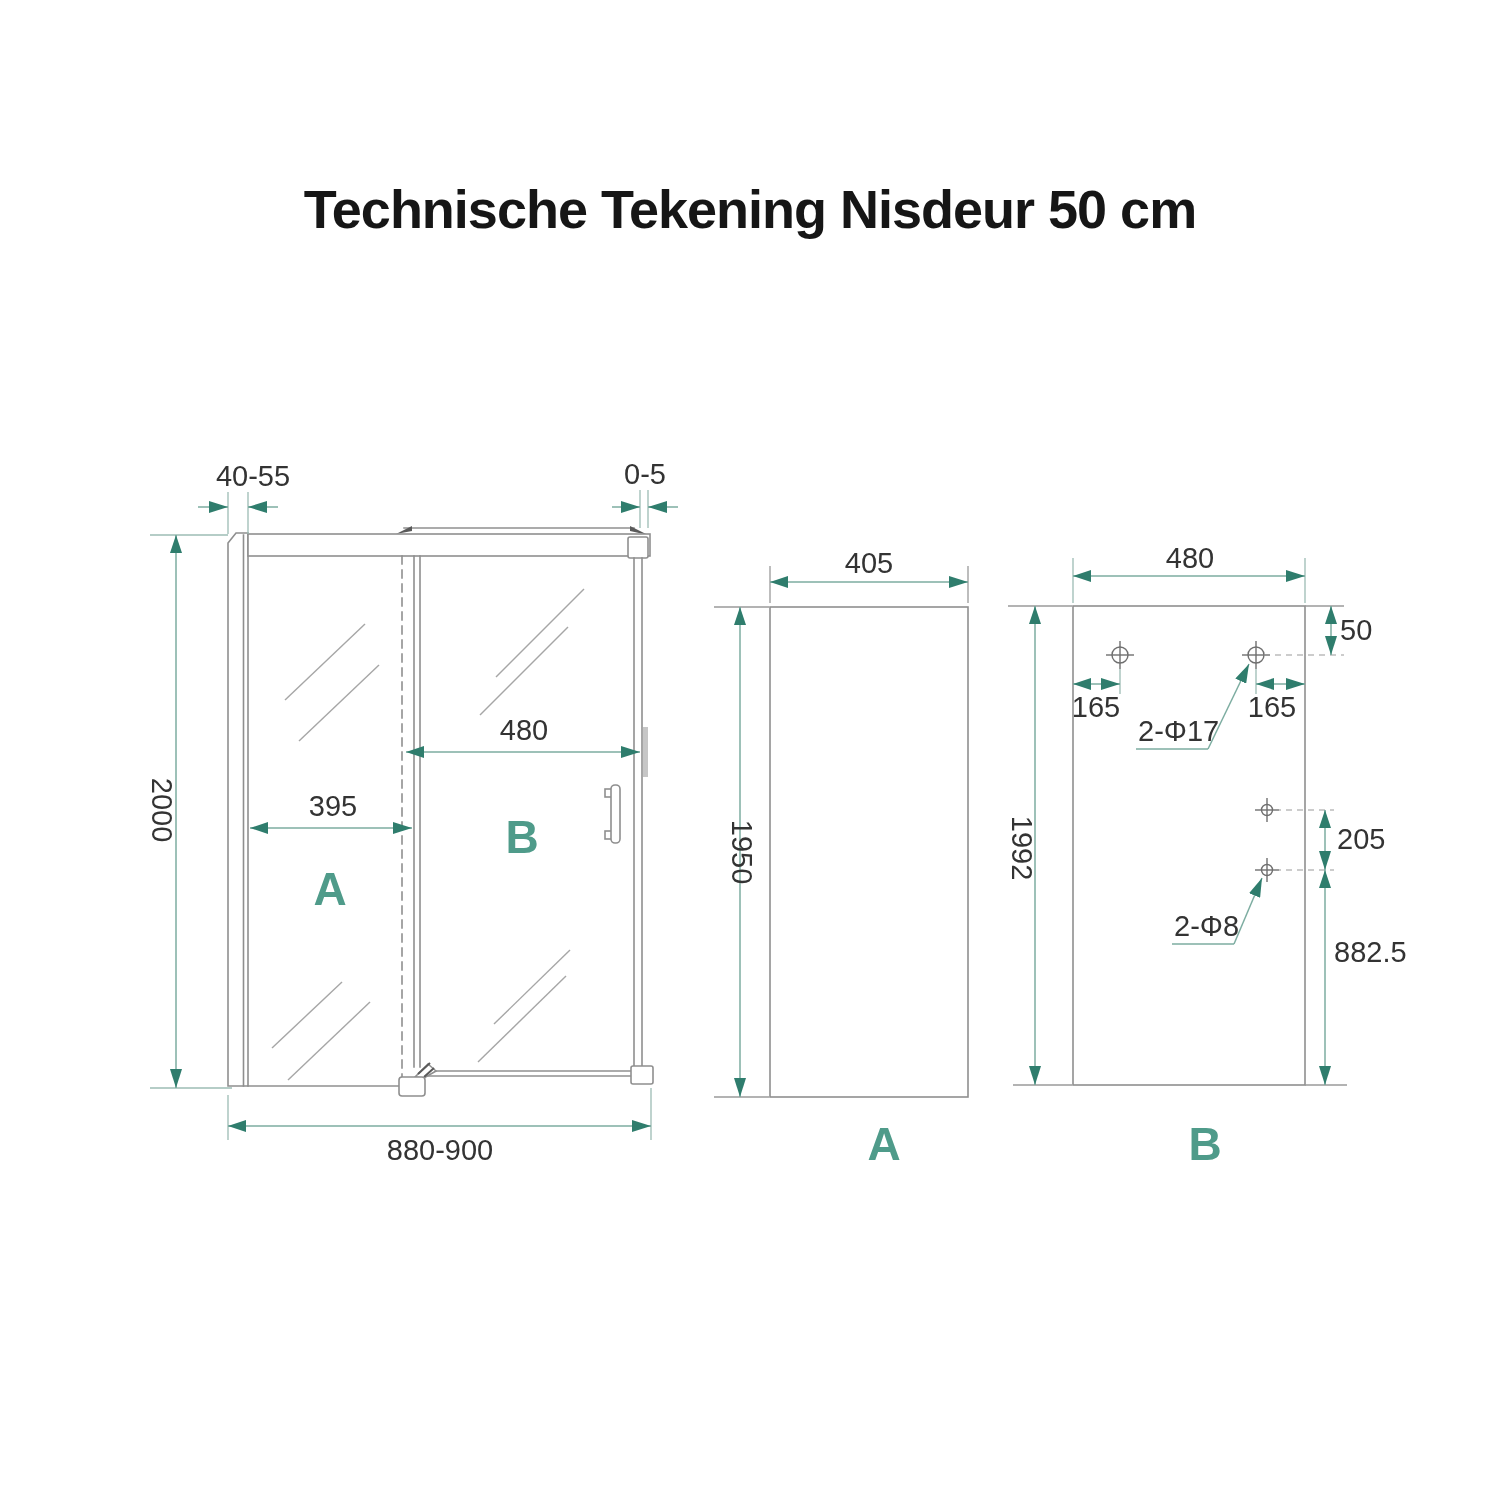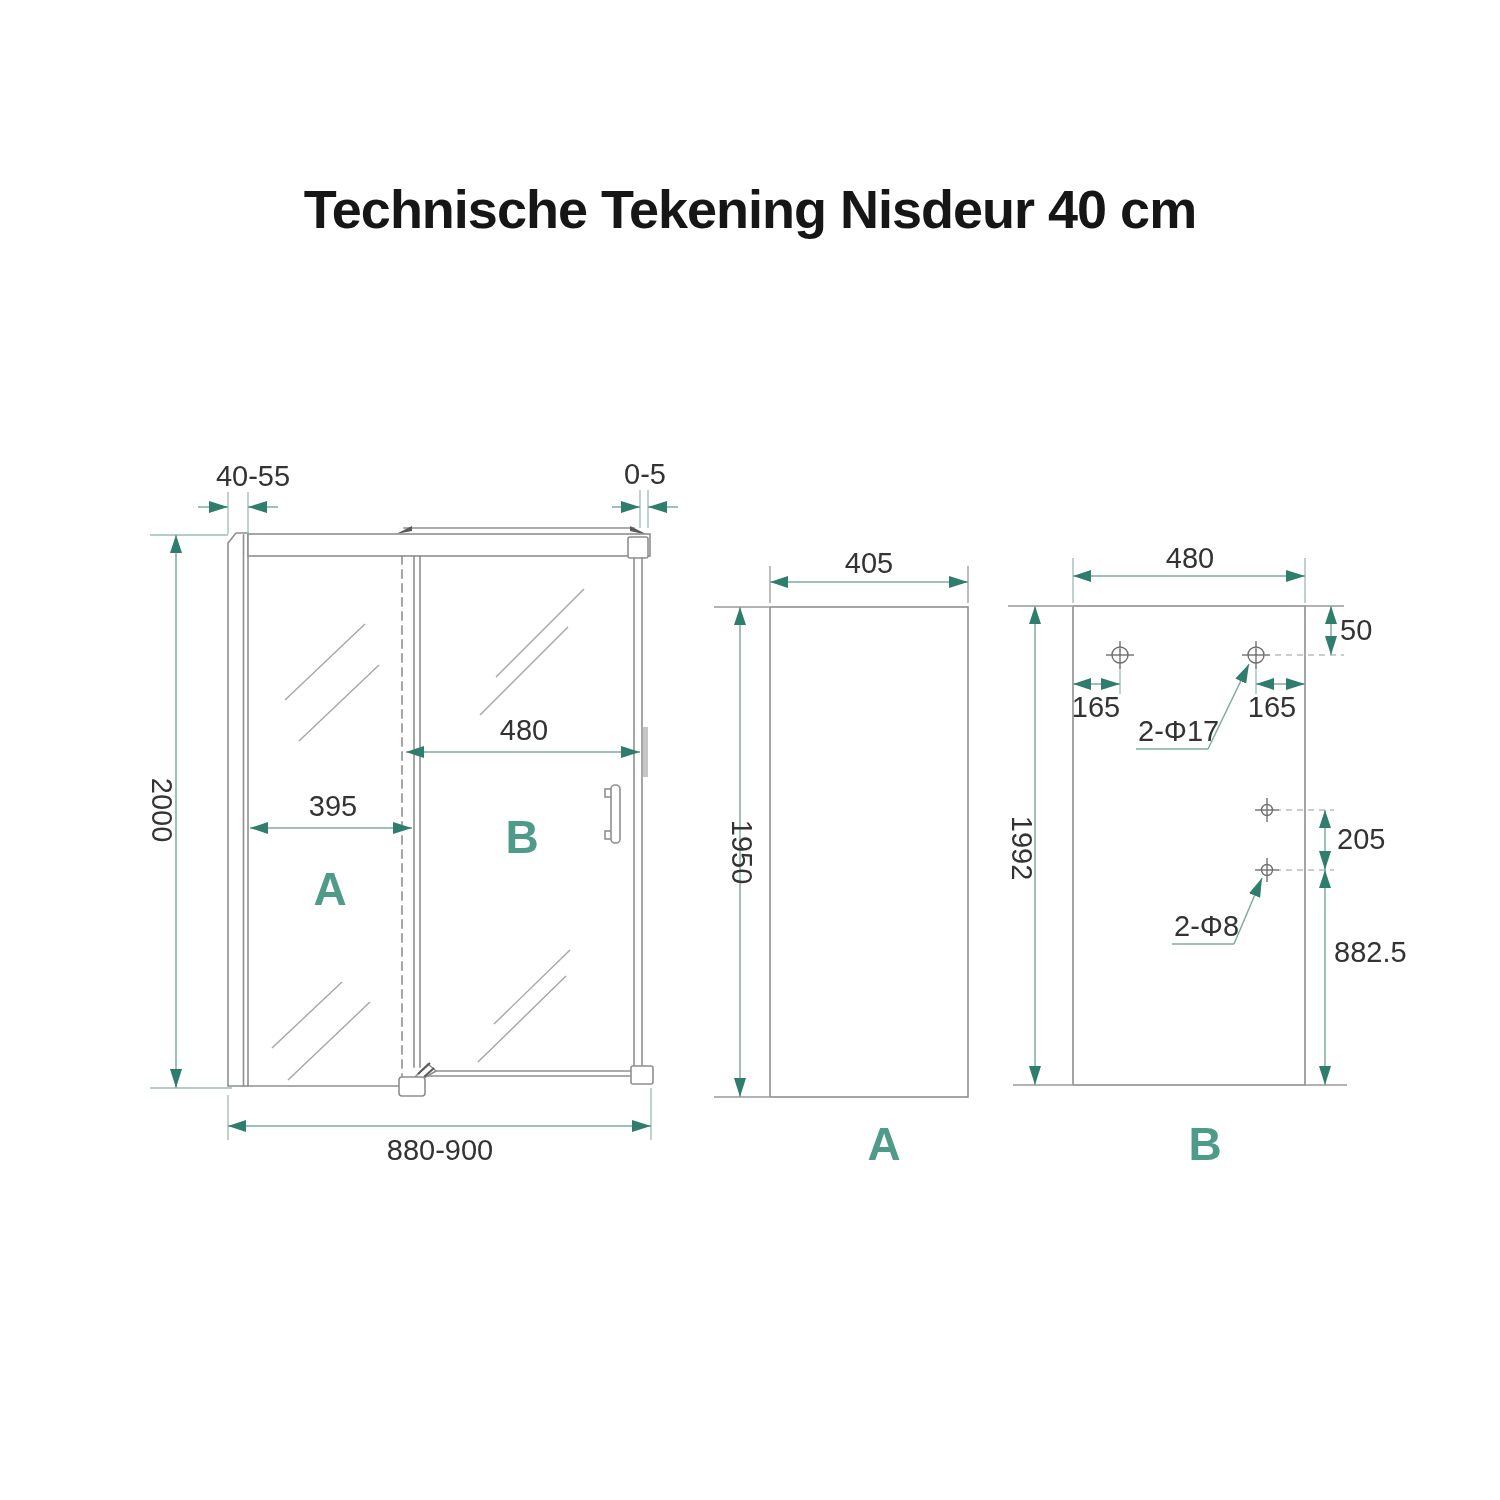--- a/index.html
+++ b/index.html
@@ -20,21 +20,21 @@
   .hdash{stroke:#9a9a9a;stroke-width:1.2;fill:none;stroke-dasharray:6 5;}
   .hole{stroke:#6f6f6f;stroke-width:1.4;fill:none;}
   text.d{font:29px "Liberation Sans",sans-serif;fill:#333;stroke:none;}
   text.lab{font:bold 46px "Liberation Sans",sans-serif;fill:#4f9b8a;stroke:none;}
   .halo{paint-order:stroke;stroke:#fff;stroke-width:9px;stroke-linejoin:round;}
 </style>
 </head>
 <body>
 
 <div id="canvas">
-  <div class="title">Technische Tekening Nisdeur 40 cm</div>
+  <div class="title">Technische Tekening Nisdeur 50 cm</div>
 
   <svg width="1500" height="1500" viewBox="0 0 1500 1500">
     <defs>
       <marker id="aE" markerUnits="userSpaceOnUse" markerWidth="20" markerHeight="12" refX="19" refY="6" orient="auto">
         <path d="M0,0 L19,6 L0,12 Z" fill="#2f7d6d"></path>
       </marker>
       <marker id="aS" markerUnits="userSpaceOnUse" markerWidth="20" markerHeight="12" refX="1" refY="6" orient="auto">
         <path d="M19,0 L1,6 L19,12 Z" fill="#2f7d6d"></path>
       </marker>
     </defs>

